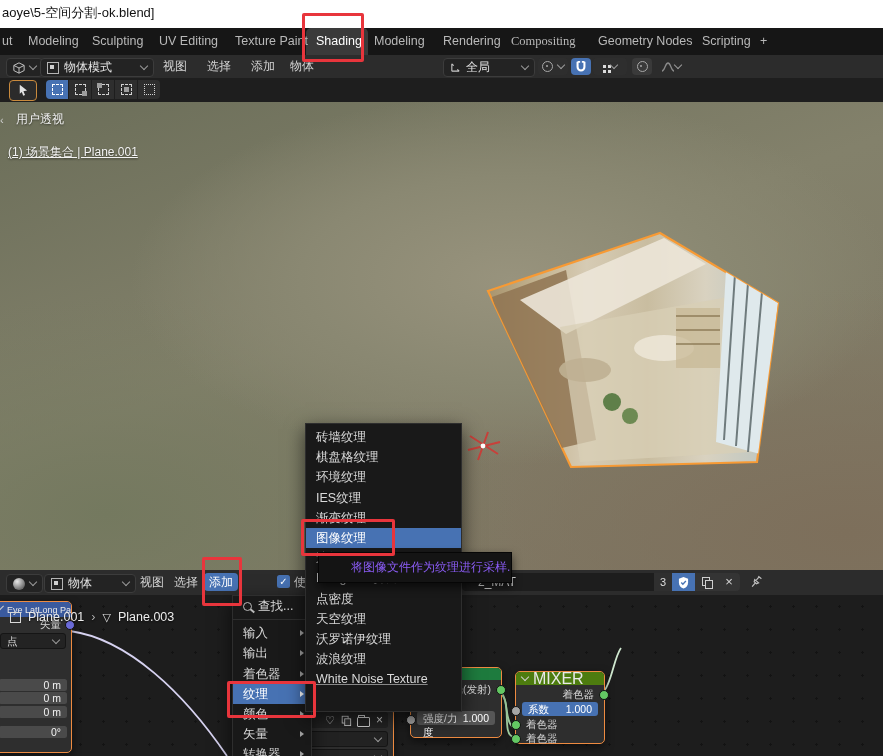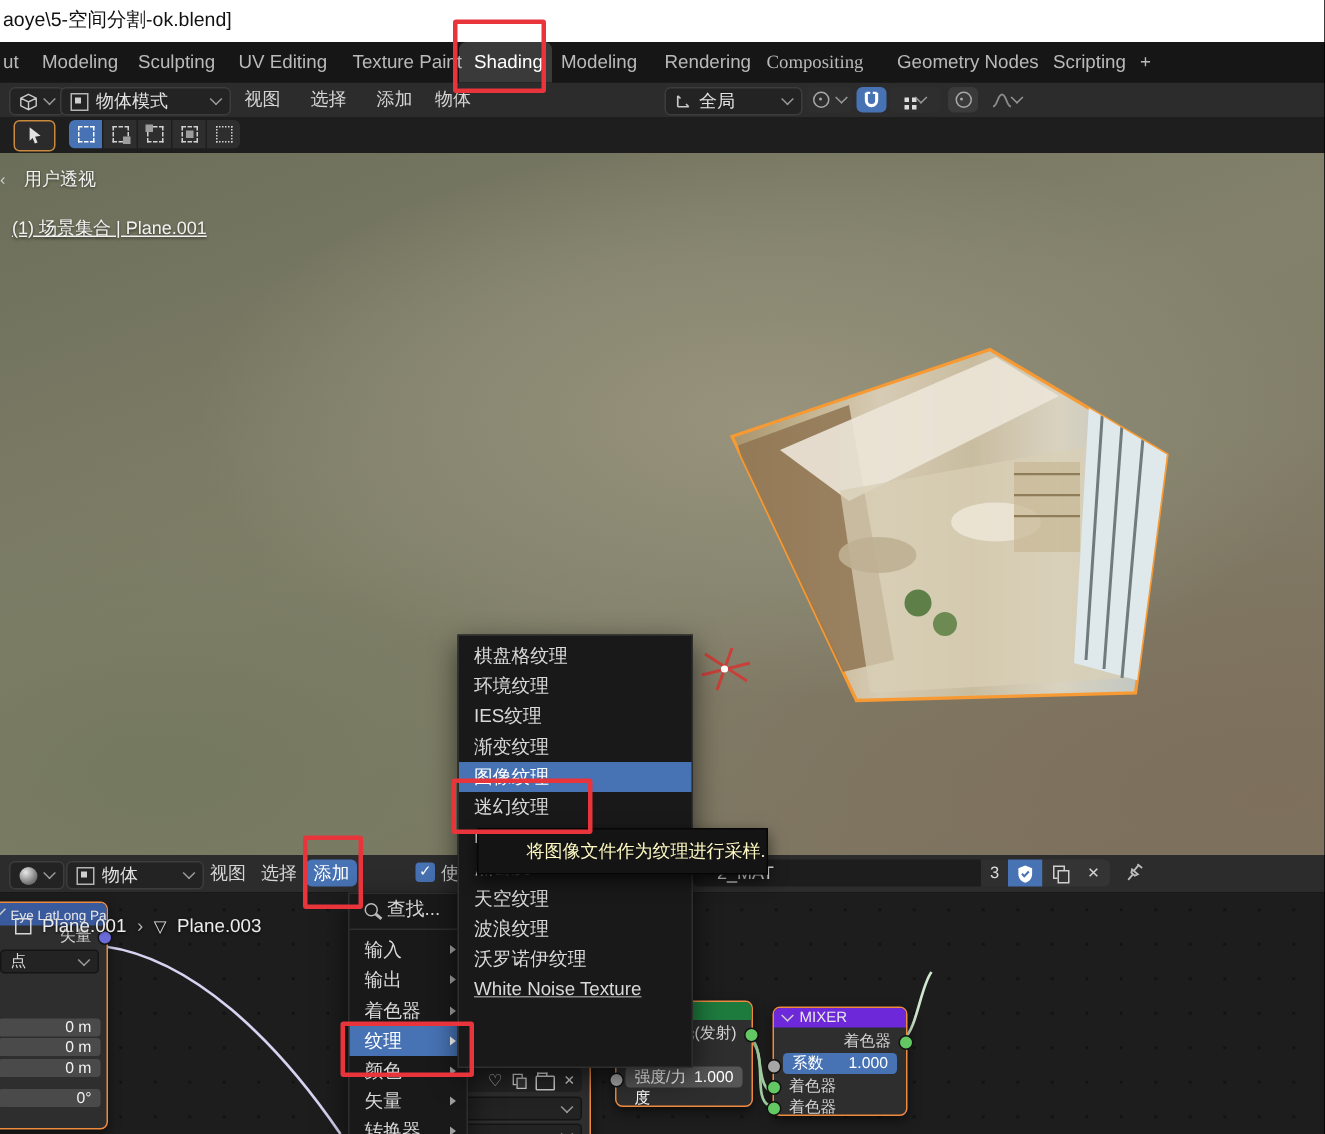--- a/index.html
+++ b/index.html
@@ -76,21 +76,21 @@
   
   .panel{position:absolute;background:#191919;border:1px solid #2e2e2e;
          box-shadow:0 6px 18px rgba(0,0,0,.6);z-index:50;color:#d9d9d9;font-size:12.5px;}
   .mi{height:20.2px;line-height:20.2px;padding:0 10px;position:relative;}
   .mi.hl{background:#4772b3;color:#fff;}
   .arr{position:absolute;right:7px;top:7px;width:0;height:0;border-left:4.5px solid #9f9f9f;
        border-top:3.5px solid transparent;border-bottom:3.5px solid transparent;}
   .sep{height:1px;background:#2e2e2e;margin:3px 0;}
   #tooltip{position:absolute;left:318px;top:552px;width:194px;height:31px;z-index:60;
            background:#141414;border:1px solid #060606;box-shadow:0 4px 10px rgba(0,0,0,.6);
-           color:#fef9c3;font-size:12px;line-height:29px;padding-left:32px;box-sizing:border-box;}
+           color:#8b5cf6;font-size:12px;line-height:29px;padding-left:32px;box-sizing:border-box;}
   .redbox{position:absolute;border:3px solid #e8353c;border-radius:2px;z-index:70;}
   
   .mag{display:inline-block;width:7px;height:7px;border:1.6px solid #b9b9b9;border-radius:50%;position:relative;margin-right:6px;}
   .mag:after{content:"";position:absolute;left:6px;top:7px;width:5px;height:1.6px;background:#b9b9b9;transform:rotate(40deg);}
   .chk{display:inline-block;width:13px;height:13px;background:#4772b3;border-radius:2.5px;
        color:#fff;font-size:10px;line-height:13px;text-align:center;}
   .copyic{display:inline-block;width:10px;height:11px;position:relative;}
   .copyic:before{content:"";position:absolute;left:0;top:0;width:6px;height:7px;border:1.2px solid #cfcfcf;}
   .copyic:after{content:"";position:absolute;left:3px;top:3px;width:6px;height:7px;border:1.2px solid #cfcfcf;background:#343434;}
   .folderic{display:inline-block;width:11px;height:8px;border:1.2px solid #cfcfcf;border-radius:1px;position:relative;margin-top:3px;}
@@ -333,21 +333,21 @@
         <span class="sock sy" style="left:-5px;top:3px;"></span>
       </div>
       <div class="slider" style="background:#565656;">
         <span>强度/力度</span>
           <span>1.000</span>
       </div>
       <span class="sock sx" style="left:-5px;top:47px;"></span>
     </div>
 
     <div class="node nsel" style="left:515px;top:76px;width:88px;height:71px;">
-      <div class="nhead" style="background:#6d28d9;height:13px;font-size:10px;">
+      <div class="nhead" style="background:#4d7c0f;height:13px;font-size:16px;">
         <span class="cv cvw"></span>
         <span>MIXER</span>
       </div>
       <div class="nrow r" style="margin-top:2px;">
         <span>着色器</span>
         <span class="sock sg" style="right:-5px;top:3px;"></span>
       </div>
       <div class="slider" style="background:#4772b3;">
         <span>系数</span>
           <span>1.000</span>
@@ -390,31 +390,32 @@
     <div class="mi"><span>输入</span><span class="arr"></span></div>
     <div class="mi"><span>输出</span><span class="arr"></span></div>
     <div class="mi"><span>着色器</span><span class="arr"></span></div>
     <div class="mi hl"><span>纹理</span><span class="arr" style="border-left-color:#fff;"></span></div>
     <div class="mi"><span>颜色</span><span class="arr"></span></div>
     <div class="mi"><span>矢量</span><span class="arr"></span></div>
     <div class="mi"><span>转换器</span><span class="arr"></span></div>
   </div>
 
   <div class="panel" style="left:305px;top:423px;width:157px;height:289px;padding-top:3px;box-sizing:border-box;">
+    <div class="mi"><span>砖墙纹理</span></div>
     <div class="mi"><span>棋盘格纹理</span></div>
     <div class="mi"><span>环境纹理</span></div>
     <div class="mi"><span>IES纹理</span></div>
     <div class="mi"><span>渐变纹理</span></div>
     <div class="mi hl"><span>图像纹理</span></div>
     <div class="mi"><span>迷幻纹理</span></div>
     <div class="mi"><span>Musgrave纹理</span></div>
     <div class="mi"><span>点密度</span></div>
     <div class="mi"><span>天空纹理</span></div>
+    <div class="mi"><span>沃罗诺伊纹理</span></div>
     <div class="mi"><span>波浪纹理</span></div>
-    <div class="mi"><span>沃罗诺伊纹理</span></div>
     <div class="mi" style="text-decoration:underline;text-decoration-color:#888;"><span>White Noise Texture</span></div>
   </div>
 
   <div id="tooltip">
     <span>将图像文件作为纹理进行采样.</span>
   </div>
 
   <div class="redbox" style="left:302px;top:13px;width:56px;height:43px;"></div>
   <div class="redbox" style="left:202px;top:557px;width:34px;height:43px;"></div>
   <div class="redbox" style="left:301px;top:519px;width:88px;height:31px;"></div>

